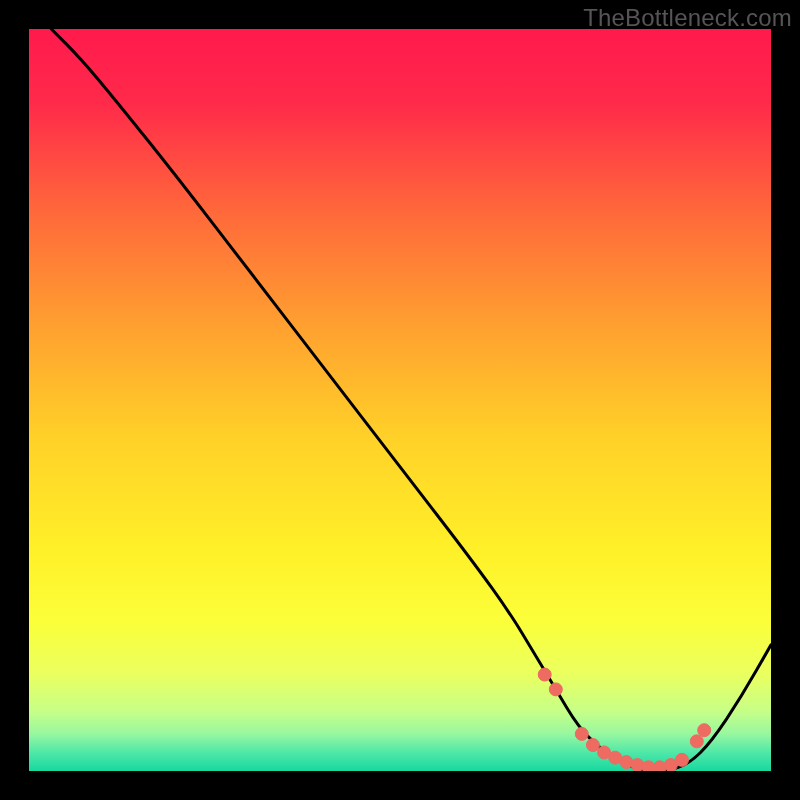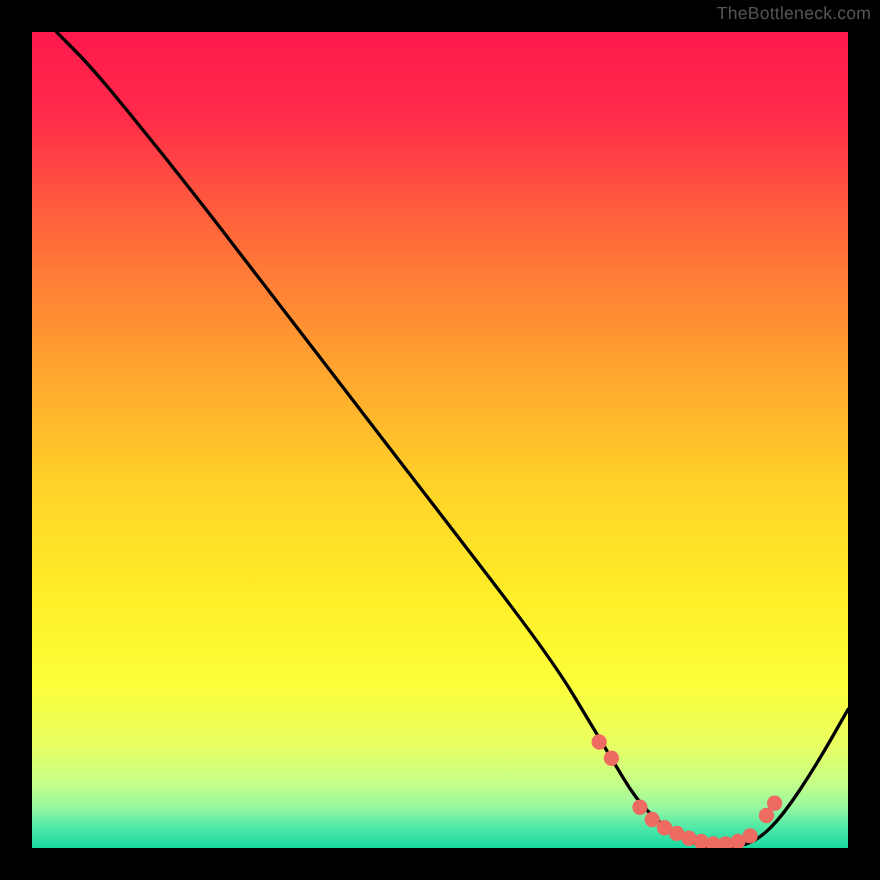--- a/index.html
+++ b/index.html
@@ -29,21 +29,21 @@
   }
   .gradient {
     position: absolute;
     inset: 0;
   }
   .watermark {
     position: absolute;
     top: 4px;
     right: 8px;
     color: #555;
-    font-size: 16px;
+    font-size: 24px;
     font-weight: 500;
     letter-spacing: 0.2px;
   }
   svg.curve {
     position: absolute;
     inset: 0;
     width: 742px;
     height: 742px;
   }
 </style>

